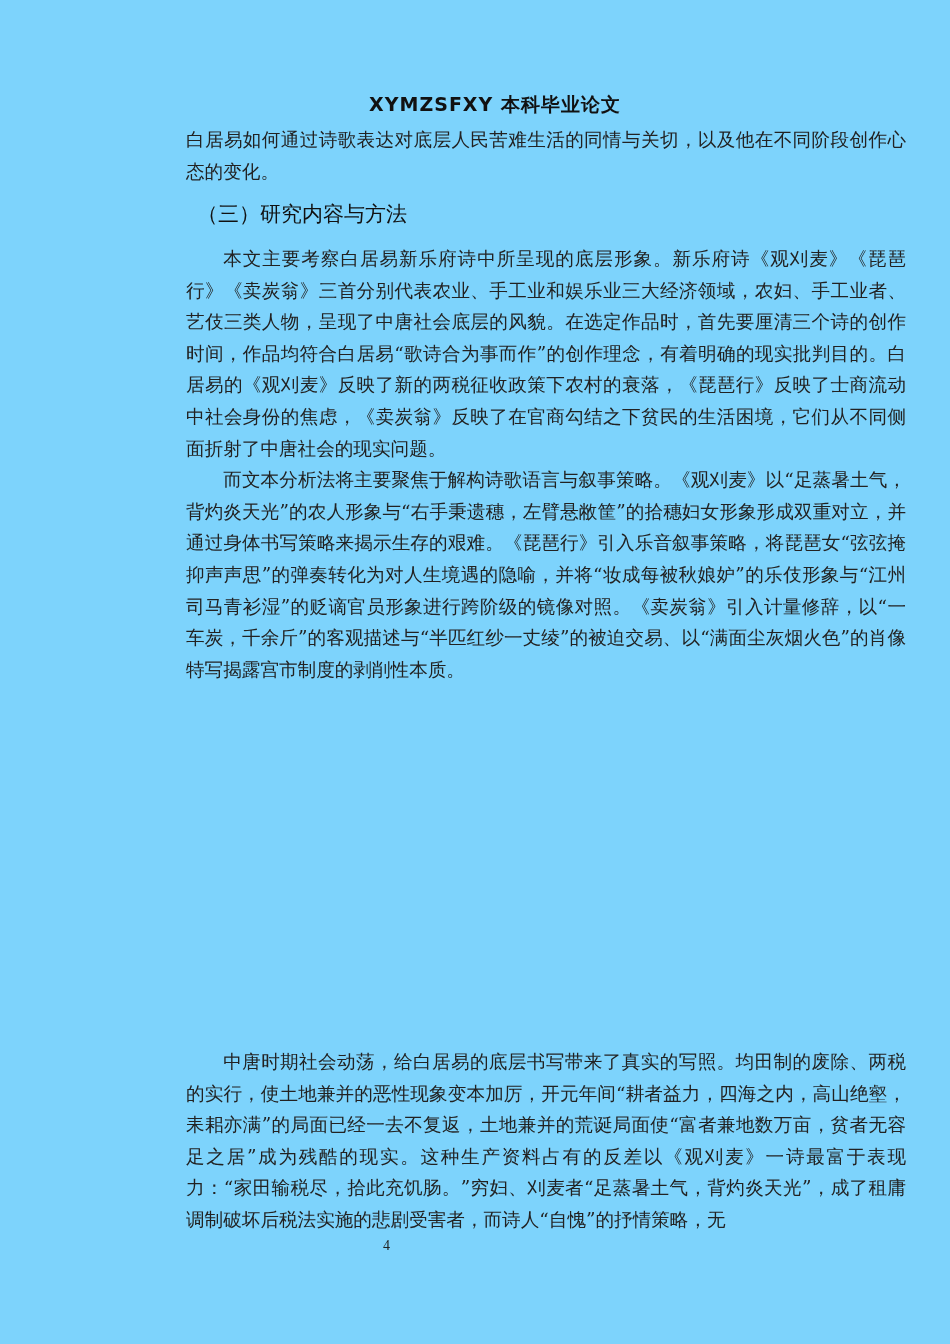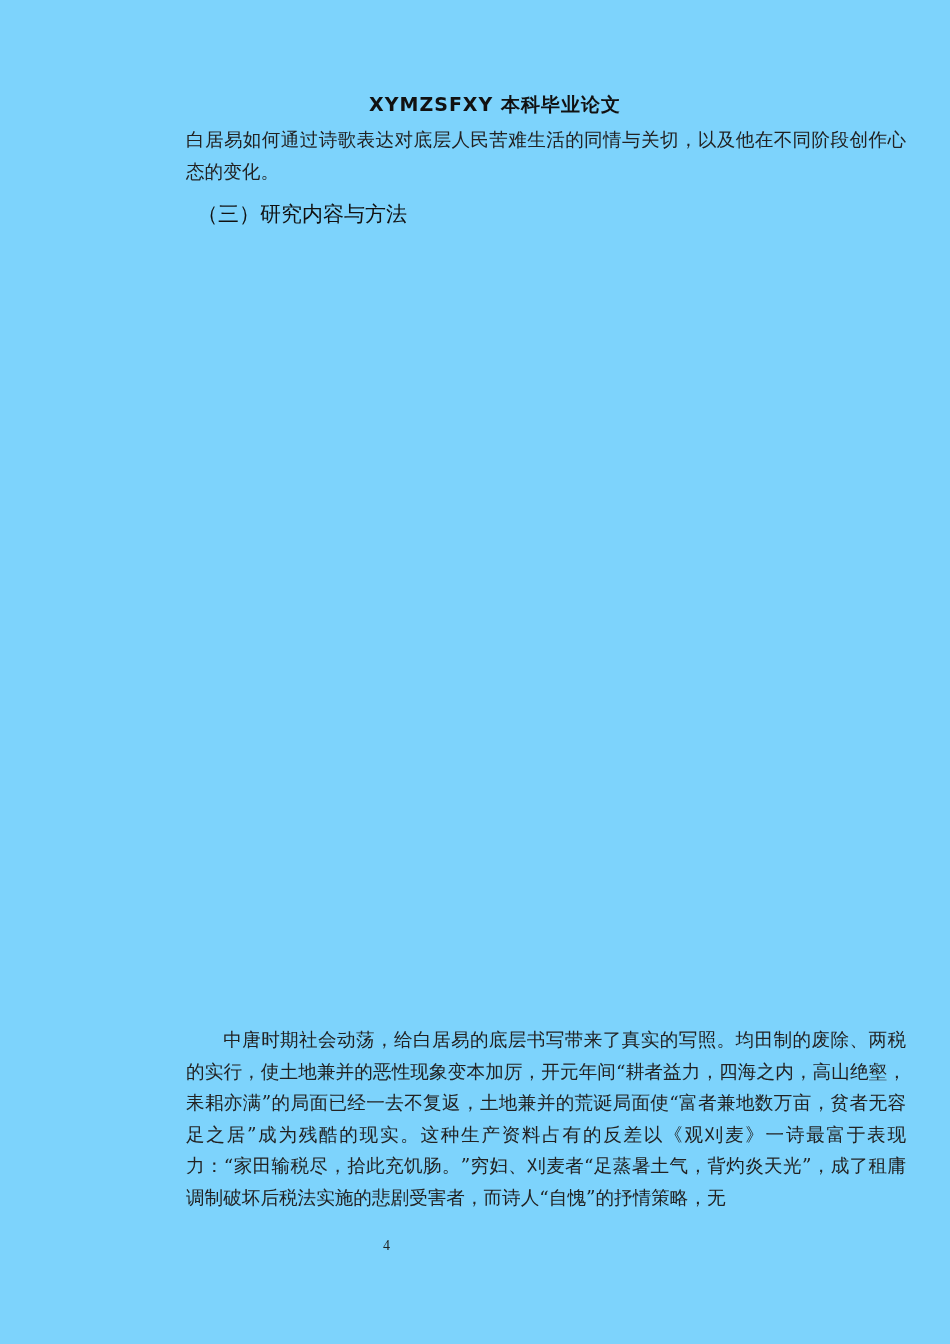--- a/index.html
+++ b/index.html
@@ -33,22 +33,24 @@
 
   <div class="header">XYMZSFXY 本科毕业论文</div>
 
   <div class="body-text" style="top:124px;">
     <p class="p">白居易如何通过诗歌表达对底层人民苦难生活的同情与关切，以及他在不同阶段创作心态的变化。</p>
   </div>
 
   <div class="h3" style="top:200px;">（三）研究内容与方法</div>
 
   <div class="body-text" style="top:243px;">
+    <p class="p indent">本文主要考察白居易新乐府诗中所呈现的底层形象。新乐府诗《观刈麦》《琵琶行》《卖炭翁》三首分别代表农业、手工业和娱乐业三大经济领域，农妇、手工业者、艺伎三类人物，呈现了中唐社会底层的风貌。在选定作品时，首先要厘清三个诗的创作时间，作品均符合白居易“歌诗合为事而作”的创作理念，有着明确的现实批判目的。白居易的《观刈麦》反映了新的两税征收政策下农村的衰落，《琵琶行》反映了士商流动中社会身份的焦虑，《卖炭翁》反映了在官商勾结之下贫民的生活困境，它们从不同侧面折射了中唐社会的现实问题。</p>
+    <p class="p indent">而文本分析法将主要聚焦于解构诗歌语言与叙事策略。《观刈麦》以“足蒸暑土气，背灼炎天光”的农人形象与“右手秉遗穗，左臂悬敝筐”的拾穗妇女形象形成双重对立，并通过身体书写策略来揭示生存的艰难。《琵琶行》引入乐音叙事策略，将琵琶女“弦弦掩抑声声思”的弹奏转化为对人生境遇的隐喻，并将“妆成每被秋娘妒”的乐伎形象与“江州司马青衫湿”的贬谪官员形象进行跨阶级的镜像对照。《卖炭翁》引入计量修辞，以“一车炭，千余斤”的客观描述与“半匹红纱一丈绫”的被迫交易、以“满面尘灰烟火色”的肖像特写揭露宫市制度的剥削性本质。</p>
   </div>
 
 
 
-  <div class="body-text" style="top:1024px;">
+  <div class="body-text" style="top:1046px;">
     <p class="p indent">中唐时期社会动荡，给白居易的底层书写带来了真实的写照。均田制的废除、两税的实行，使土地兼并的恶性现象变本加厉，开元年间“耕者益力，四海之内，高山绝壑，耒耜亦满”的局面已经一去不复返，土地兼并的荒诞局面使“富者兼地数万亩，贫者无容足之居”成为残酷的现实。这种生产资料占有的反差以《观刈麦》一诗最富于表现力：“家田输税尽，拾此充饥肠。”穷妇、刈麦者“足蒸暑土气，背灼炎天光”，成了租庸调制破坏后税法实施的悲剧受害者，而诗人“自愧”的抒情策略，无</p>
   </div>
 
   <div class="pagenum">4</div>
 </div>
 
 </body></html>

